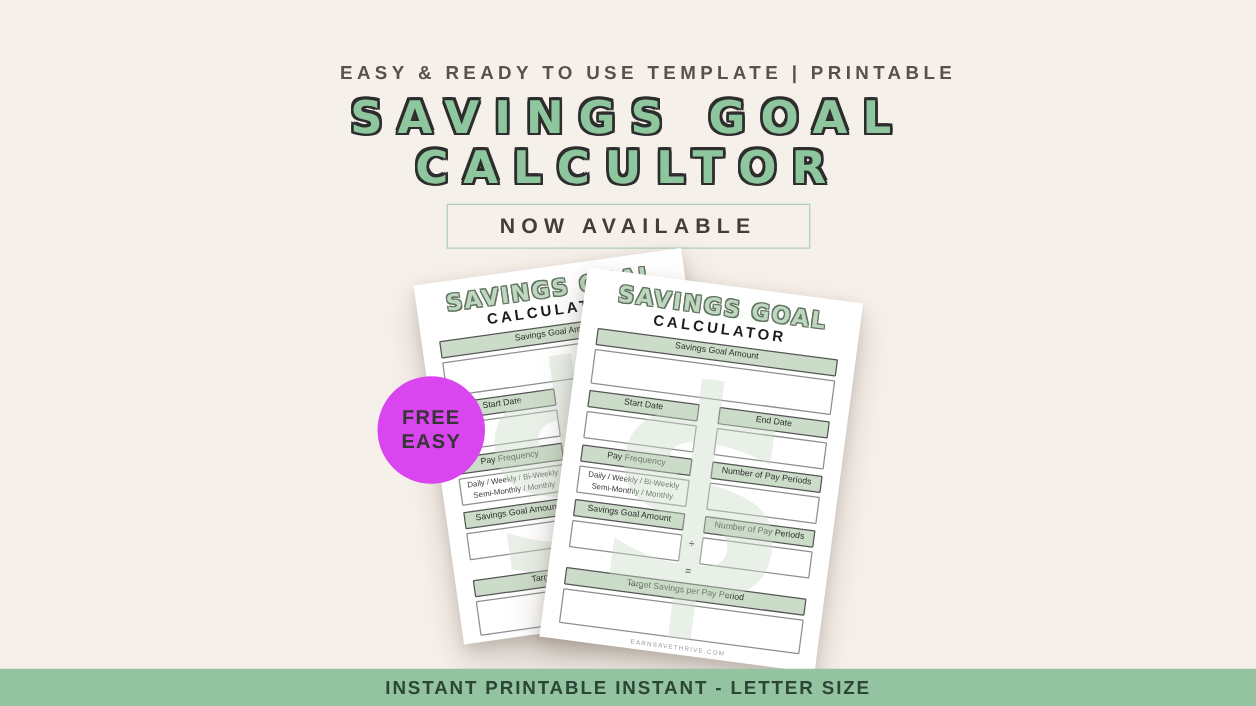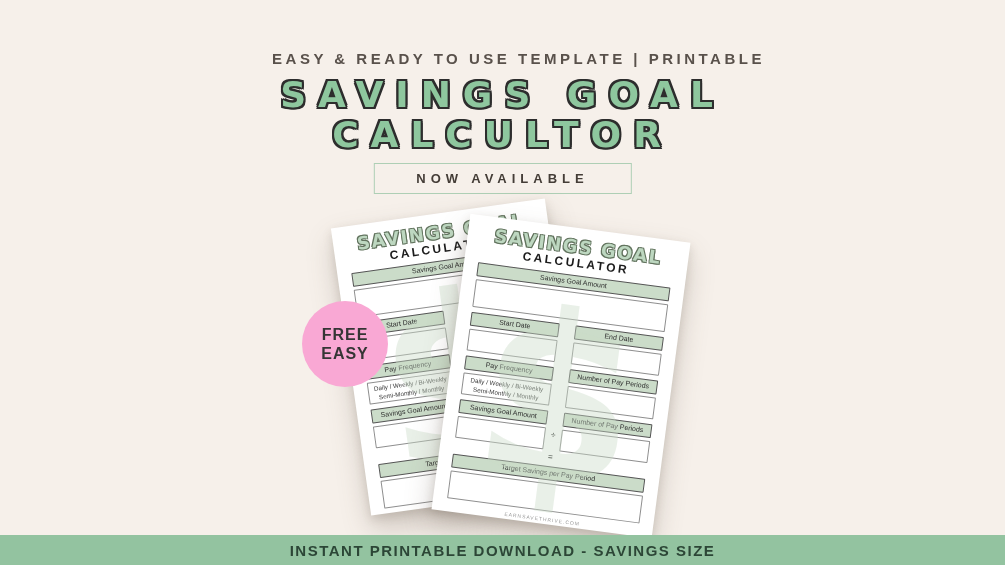--- a/index.html
+++ b/index.html
@@ -22,21 +22,21 @@
       -2px -2px 0 #2d2d2d, 2px -2px 0 #2d2d2d,
       -2px  2px 0 #2d2d2d, 2px  2px 0 #2d2d2d,
       -2px  0   0 #2d2d2d, 2px  0   0 #2d2d2d,
        0   -2px 0 #2d2d2d, 0    2px 0 #2d2d2d;
   }
   .hero-title.line1{top:74px;}
   .hero-title.line2{top:114px;text-align:center;}
   .now-badge{
     position:absolute;top:163px;left:50%;transform:translateX(-50%);
     border:1px solid #aecfb5;padding:7px 42px;
-    font-size:13px;font-weight:bold;letter-spacing:5px;color:#443d37;
+    font-size:17px;font-weight:bold;letter-spacing:5px;color:#443d37;
     background:transparent;
   }
 
   
   .paper{
     position:absolute;background:#ffffff;
     box-shadow:0 14px 28px rgba(99,86,74,0.28), 0 4px 10px rgba(99,86,74,0.18);
     overflow:hidden;
   }
   .paper.back{left:350px;top:212px;width:216px;height:290px;transform:rotate(-8deg);z-index:1;}
@@ -86,21 +86,21 @@
   }
   .watermark{
     position:absolute;left:50%;top:58%;transform:translate(-50%,-50%);
     font-family:"DejaVu Sans",sans-serif;font-size:230px;font-weight:bold;
     color:rgba(203,220,201,0.42);z-index:3;pointer-events:none;line-height:1;
   }
 
   
   .free-copy{
     position:absolute;left:302px;top:301px;width:86px;height:86px;border-radius:50%;
-    background:#f9a8d4;z-index:4;display:flex;flex-direction:column;
+    background:#d946ef;z-index:4;display:flex;flex-direction:column;
     align-items:center;justify-content:center;
     font-size:16px;font-weight:bold;letter-spacing:1px;color:#353535;line-height:19px;
   }
 
   
   .bottom-bar{
     position:absolute;left:0;bottom:0;width:100%;height:30px;z-index:5;
     background:#93c3a0;display:flex;align-items:center;justify-content:center;
     font-size:15px;font-weight:bold;letter-spacing:1.5px;color:#2c4636;
   }
@@ -220,16 +220,16 @@
       <div class="watermark">$</div>
     </div>
   </div>
 
   <div class="free-copy">
     <div>FREE</div>
     <div>EASY</div>
   </div>
 
   <div class="bottom-bar">
-    <span>INSTANT PRINTABLE DOWNLOAD - SAVINGS SIZE</span>
+    <span>INSTANT PRINTABLE INSTANT - LETTER SIZE</span>
   </div>
 
 </div>
 
 </body></html>

